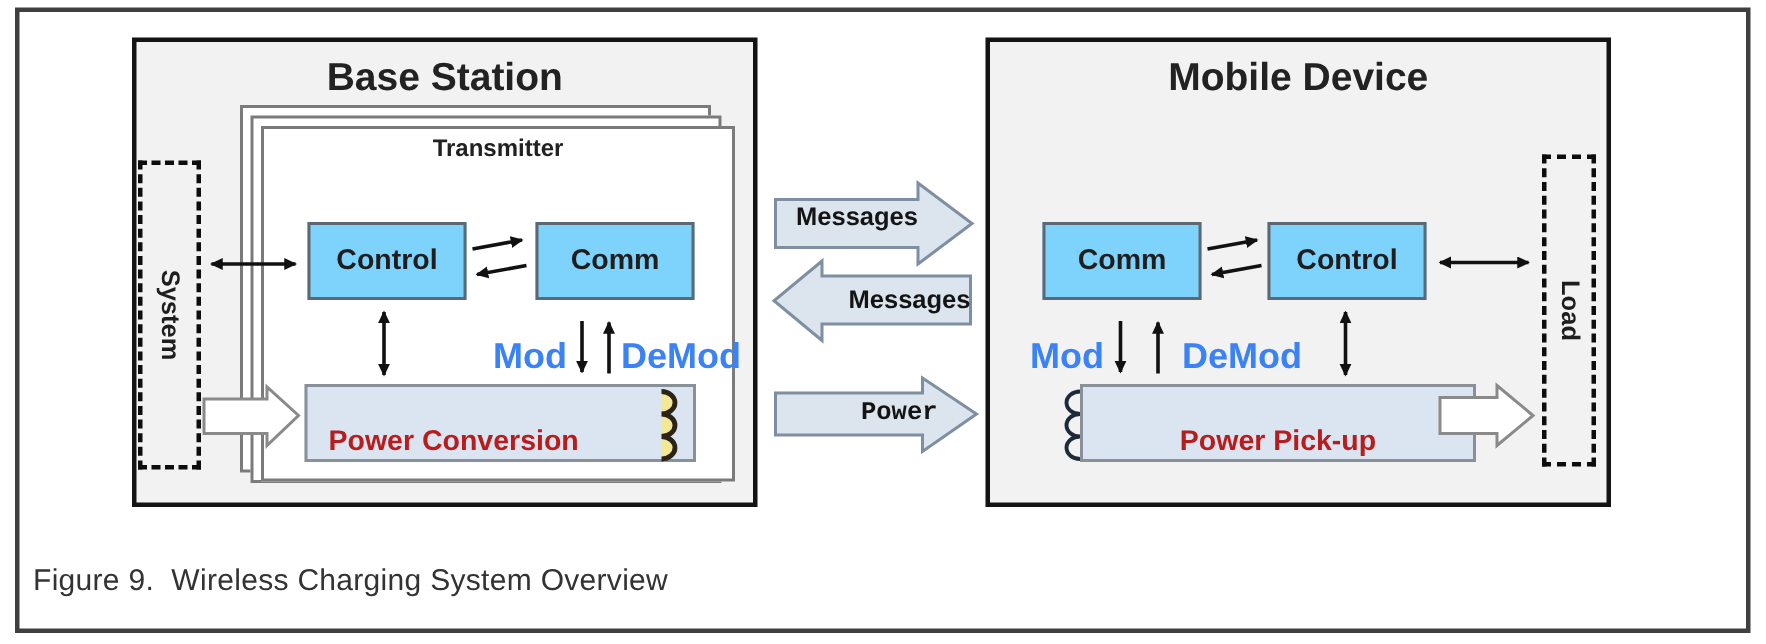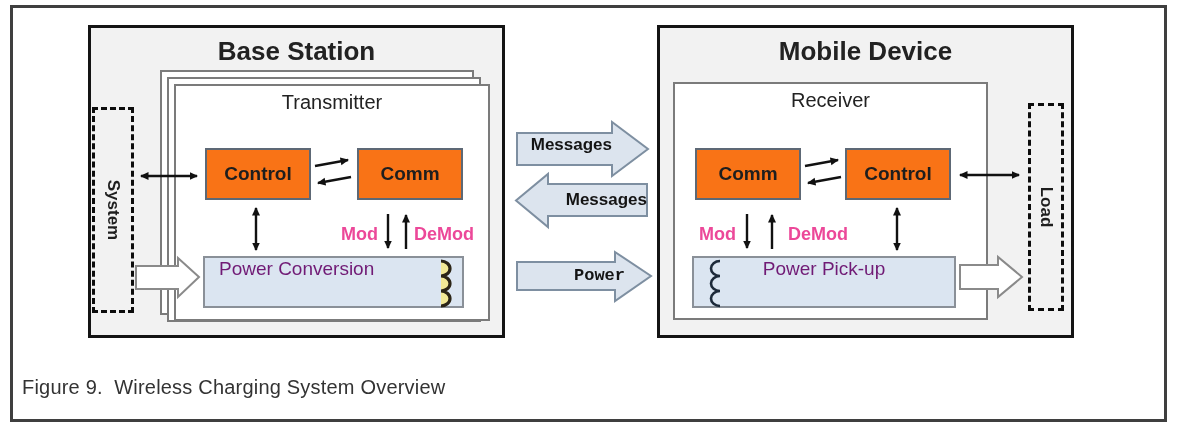--- a/index.html
+++ b/index.html
@@ -13,36 +13,36 @@
   .panel{border:3px solid #141414;background:#f2f2f2;}
   #base-station{left:88px;top:25px;width:417px;height:313px;}
   #mobile-device{left:657px;top:25px;width:417px;height:313px;}
   .panel-title{position:absolute;left:0;right:0;top:8px;text-align:center;font-size:26px;font-weight:600;color:#222;}
   .frame{background:#fff;border:2px solid #7b7b7b;}
   .ghost{width:314px;height:245px;}
   #tx-ghost-1{left:160px;top:70px;}
   #tx-ghost-2{left:167px;top:77px;}
   #tx-frame{left:174px;top:84px;width:316px;height:237px;}
   #rx-frame{left:673px;top:82px;width:315px;height:238px;}
-  .frame-title{position:absolute;left:0;right:0;top:5px;text-align:center;font-size:20px;font-weight:400;color:#222;}
-  .blue-box{background:#f97316;border:2px solid #5d6875;display:flex;align-items:center;justify-content:center;
+  .frame-title{position:absolute;left:0;right:0;top:5px;text-align:center;font-size:16px;font-weight:700;color:#222;}
+  .blue-box{background:#7dd3fc;border:2px solid #5d6875;display:flex;align-items:center;justify-content:center;
     font-size:19px;font-weight:600;color:#1e1e1e;}
   #bs-control{left:205px;top:148px;width:106px;height:52px;}
   #bs-comm{left:357px;top:148px;width:106px;height:52px;}
   #md-comm{left:695px;top:148px;width:106px;height:52px;}
   #md-control{left:845px;top:148px;width:106px;height:52px;}
-  .wide-box{background:#dbe5f1;border:2px solid #8a9098;display:flex;align-items:flex-start;
-    font-size:19px;font-weight:400;color:#701a75;}
+  .wide-box{background:#dbe5f1;border:2px solid #8a9098;display:flex;align-items:flex-end;
+    font-size:19px;font-weight:700;color:#b91c1c;}
   #power-conversion{left:203px;top:256px;width:261px;height:52px;padding-left:14px;justify-content:flex-start;}
-  #power-pickup{left:692px;top:256px;width:264px;height:52px;justify-content:center;}
+  #power-pickup{left:720px;top:256px;width:264px;height:52px;justify-content:center;}
   .dashed-box{border:3px dashed #0d0d0d;display:flex;align-items:center;justify-content:center;}
   #system-box{left:92px;top:107px;width:42px;height:206px;}
   #load-box{left:1028px;top:103px;width:36px;height:208px;}
   .vtext{transform:rotate(90deg);white-space:nowrap;font-size:17px;font-weight:600;color:#1e1e1e;}
-  .mini-label{font-size:18px;font-weight:600;color:#ec4899;}
+  .mini-label{font-size:24px;font-weight:600;color:#3b82f6;}
   #bs-mod{left:328px;top:224px;width:50px;text-align:right;}
   #bs-demod{left:414px;top:224px;}
   #md-mod{left:686px;top:224px;width:50px;text-align:right;}
   #md-demod{left:788px;top:224px;}
   .arrow-label{font-size:17px;font-weight:600;color:#141414;text-align:right;}
   #msg-right-label{left:517px;top:135px;width:95px;}
   #msg-left-label{left:548px;top:190px;width:99px;}
   #power-label{left:527px;top:266px;width:98px;font-family:Liberation Mono, monospace;}
   #arrow-layer{left:0;top:0;width:1177px;height:429px;pointer-events:none;}
 </style>
@@ -74,23 +74,20 @@
   </div>
 
   <div id="system-box" class="abs dashed-box">
     <span class="vtext">System</span>
   </div>
 
   <div id="mobile-device" class="abs panel">
     <div class="panel-title">Mobile Device</div>
   </div>
 
-  <div id="rx-frame" class="abs frame">
-    <div class="frame-title">Receiver</div>
-  </div>
 
   <div id="md-comm" class="abs blue-box">
     <span>Comm</span>
   </div>
   <div id="md-control" class="abs blue-box">
     <span>Control</span>
   </div>
   <div id="power-pickup" class="abs wide-box">
     <span>Power Pick-up</span>
   </div>

